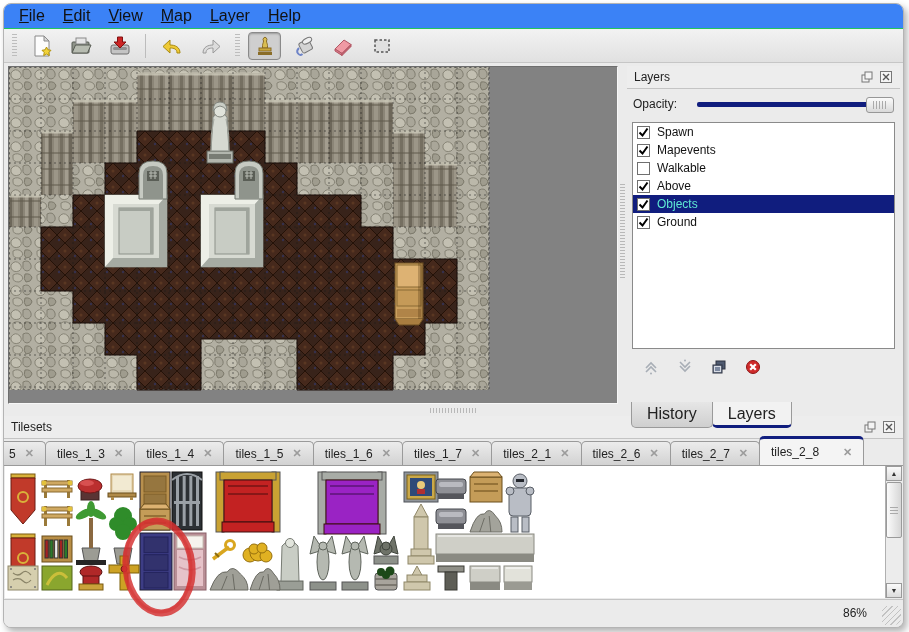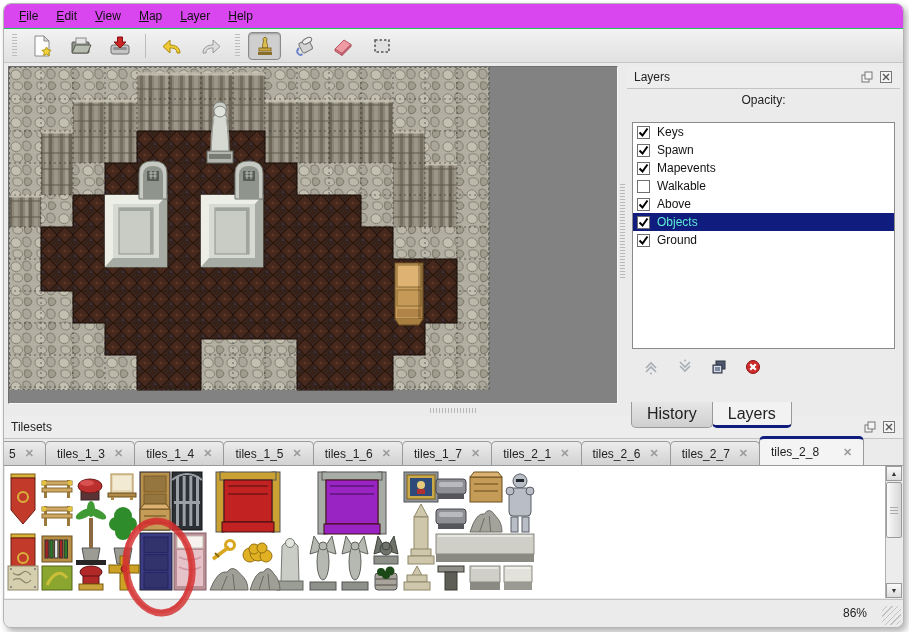--- a/index.html
+++ b/index.html
@@ -3,21 +3,21 @@
 <meta charset="utf-8">
 <style>
   html,body{margin:0;padding:0;}
   body{width:909px;height:632px;background:#ffffff;position:relative;overflow:hidden;
        font-family:"Liberation Sans",sans-serif;-webkit-font-smoothing:antialiased;}
   #window{position:absolute;left:3px;top:3px;width:899px;height:623px;background:#ebebeb;
           border:1px solid #b4b4b4;border-radius:8px;overflow:hidden;
           box-shadow:3px 4px 7px rgba(0,0,0,0.30);}
   
   .menubar{position:absolute;left:0;top:0;right:0;height:24px;display:flex;align-items:center;
-           padding-left:6px;background:#d946ef;border-bottom:3px solid #22c55e;font-size:12px;color:#111;}
+           padding-left:6px;background:#3b82f6;border-bottom:3px solid #22c55e;font-size:16px;color:#111;}
   .menu-item{padding:3px 9px;cursor:default;}
   .menu-item u{text-decoration:underline;}
   
   .toolbar{position:absolute;left:0;top:25px;right:0;height:33px;display:flex;align-items:center;
            background:linear-gradient(#f2f2f2,#e1e1e1);border-bottom:1px solid #c6c6c6;padding-left:3px;}
   .tb-handle{width:5px;height:24px;margin:0 5px;
              background:repeating-linear-gradient(to bottom,#bdbdbd 0 1px,transparent 1px 3px);}
   .tb-group{display:flex;align-items:center;}
   .tb-btn{width:33px;height:28px;margin:0 3px;display:flex;align-items:center;justify-content:center;
           border:1px solid transparent;border-radius:4px;background:transparent;padding:0;}
@@ -35,21 +35,21 @@
          background:repeating-linear-gradient(to right,#b8b8b8 0 1px,transparent 1px 3px);}
   
   .dock-title{height:22px;display:flex;align-items:center;justify-content:space-between;
               padding:0 7px;font-size:12px;color:#222;background:#ededed;border-bottom:1px solid #c4c4c4;}
   .dock-icons{display:flex;gap:5px;align-items:center;}
   .dock-btn{width:14px;height:14px;padding:0;border:none;background:transparent;display:flex;
             align-items:center;justify-content:center;}
   
   .panel{position:absolute;left:623px;top:62px;width:273px;height:338px;}
   .opacity-row{position:absolute;top:27px;left:6px;right:6px;height:22px;display:flex;
-               align-items:center;gap:20px;font-size:12px;color:#222;flex-direction:column;}
+               align-items:center;gap:20px;font-size:12px;color:#222;}
   .slider{flex:1;position:relative;height:16px;}
   .slider-track{position:absolute;left:0;right:2px;top:6px;height:5px;background:#101d7e;border-radius:2px;}
   .slider-handle{position:absolute;right:0;top:1px;width:26px;height:14px;border:1px solid #979797;
                  border-radius:3px;background:linear-gradient(#fbfbfb,#d9d9d9);}
   .slider-handle::after{content:"";position:absolute;left:6px;right:6px;top:3px;bottom:3px;
                  background:repeating-linear-gradient(to right,#aaa 0 1px,transparent 1px 3px);}
   .layer-list{position:absolute;top:56px;left:5px;right:5px;height:225px;background:#fff;
               border:1px solid #8a8a8a;font-size:12px;color:#111;overflow:hidden;}
   .layer-row{height:16px;display:flex;align-items:center;gap:7px;padding:1px 2px 1px 4px;}
   .layer-row.selected{background:#101d7e;color:#5eead4;}
@@ -298,28 +298,20 @@
         <span class="slider-handle"></span>
       </span>
     </div>
     <div class="layer-list" id="layer-list">
         <div class="layer-row">
           <span class="cbx">
             <svg width="11" height="11" viewBox="0 0 11 11">
               <path d="M1.5 5.5L4.5 8.5L9.5 1.5" stroke="#000" stroke-width="2" fill="none"></path>
             </svg>
           </span>
-          <span>Keys</span>
-        </div>
-        <div class="layer-row">
-          <span class="cbx">
-            <svg width="11" height="11" viewBox="0 0 11 11">
-              <path d="M1.5 5.5L4.5 8.5L9.5 1.5" stroke="#000" stroke-width="2" fill="none"></path>
-            </svg>
-          </span>
           <span>Spawn</span>
         </div>
         <div class="layer-row">
           <span class="cbx">
             <svg width="11" height="11" viewBox="0 0 11 11">
               <path d="M1.5 5.5L4.5 8.5L9.5 1.5" stroke="#000" stroke-width="2" fill="none"></path>
             </svg>
           </span>
           <span>Mapevents</span>
         </div>

